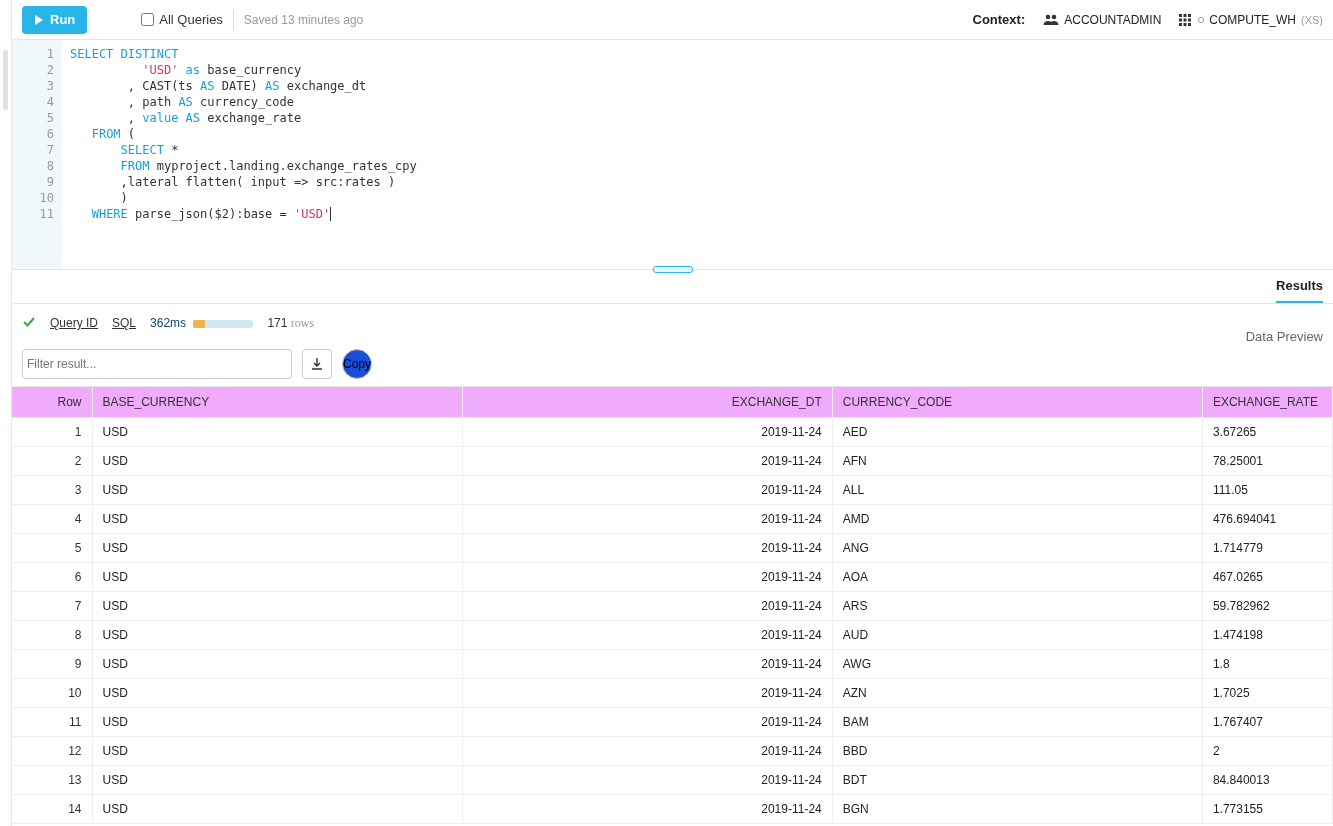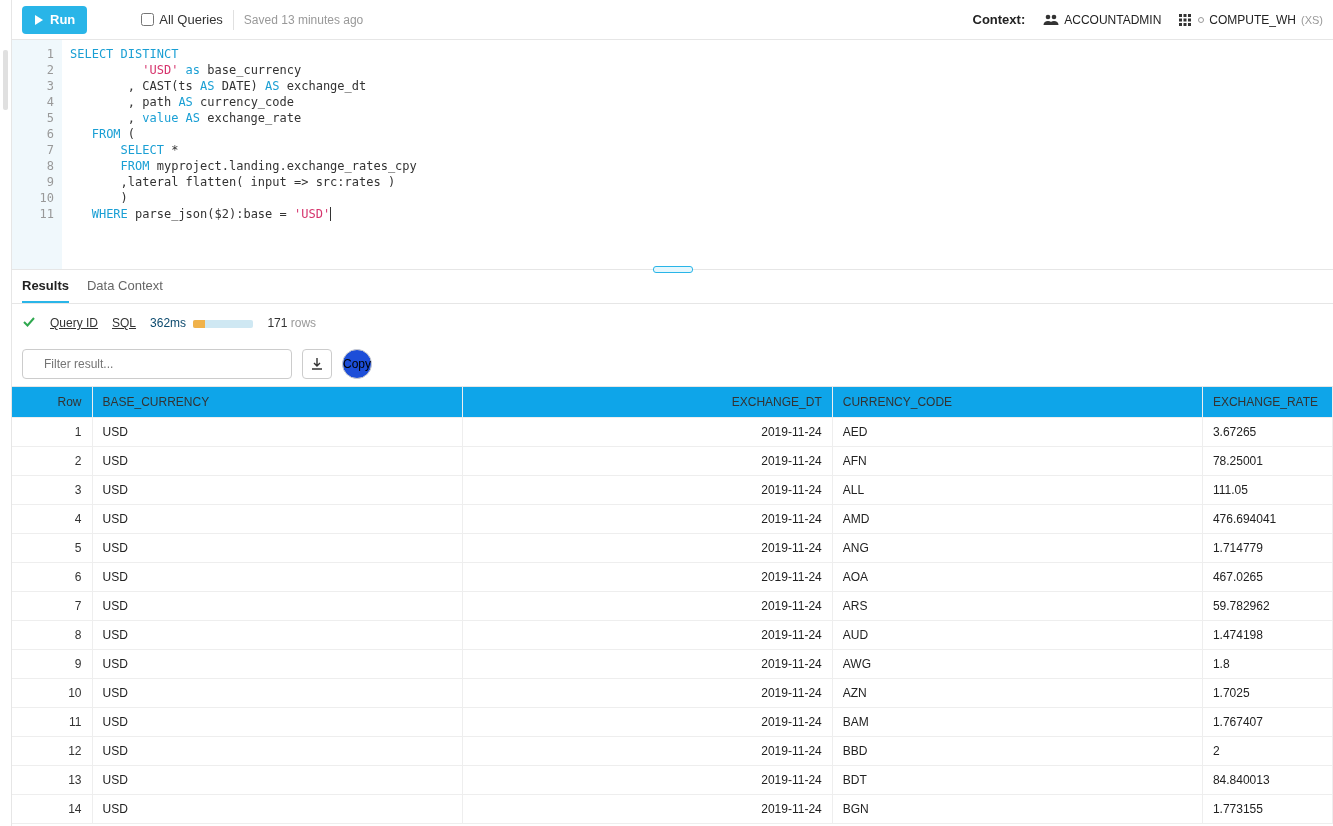--- a/index.html
+++ b/index.html
@@ -25,45 +25,45 @@
 
 
 .editor { display: flex; height: 230px; border-bottom: 1px solid #e6e6e6; position: relative; background: #fff; }
 .gutter { width: 50px; background: #f0f8fc; text-align: right; padding: 6px 8px 0 0; font-family: "Menlo", "Consolas", monospace; font-size: 12px; color: #999; line-height: 16px; }
 .code { flex: 1; padding: 6px 0 0 8px; font-family: "Menlo", "Consolas", monospace; font-size: 12px; line-height: 16px; white-space: pre; color: #333; }
 .kw { color: #1a9fd4; }
 .str { color: #d6336c; }
 .resize-handle { position: absolute; bottom: -4px; left: 50%; transform: translateX(-50%); width: 40px; height: 7px; border: 1px solid #29b5e8; border-radius: 3px; background: #e6f7fd; }
 
 
-.tabs { height: 34px; border-bottom: 1px solid #e6e6e6; display: flex; align-items: flex-end; padding: 0 10px; gap: 18px; }
+.tabs { height: 34px; border-bottom: 1px solid #e6e6e6; display: flex; align-items: flex-end; padding: 0 10px; gap: 18px; flex-direction: column; }
 .tab { padding: 8px 0; font-size: 13px; color: #666; cursor: pointer; border-bottom: 2px solid transparent; }
 .tab.active { color: #222; font-weight: 600; border-bottom-color: #29b5e8; }
 
 
 .status-row { height: 38px; display: flex; align-items: center; padding: 0 10px; gap: 14px; font-size: 12px; color: #333; }
 .check-icon { color: #2fa84f; }
 .link-u { text-decoration: underline; cursor: pointer; }
 .timing { color: #0c4a6e; }
 .bar { width: 60px; height: 8px; background: #cfe8f3; border-radius: 2px; display: inline-block; position: relative; margin-left: 4px; vertical-align: middle; }
 .bar::before { content: ""; position: absolute; left: 0; top: 0; height: 100%; width: 20%; background: #f0b24a; border-radius: 2px 0 0 2px; }
 .rows-ct { color: #333; }
-.rows-ct .muted { color: #999; }
+.rows-ct .muted { color: #999; font-family: Liberation Serif, serif; }
 
 
 .controls-row { height: 44px; display: flex; align-items: center; padding: 0 10px; gap: 10px; }
-.filter-input { width: 270px; height: 30px; border: 1px solid #ccc; border-radius: 4px; padding: 0 21px; font-size: 12px; color: #333; }
+.filter-input { width: 270px; height: 30px; border: 1px solid #ccc; border-radius: 4px; padding: 0 4px; font-size: 12px; color: #333; }
 .icon-btn { width: 30px; height: 30px; border: 1px solid #ccc; border-radius: 4px; background: #fff; display: inline-flex; align-items: center; justify-content: center; cursor: pointer; }
 .copy-btn { height: 30px; border: 1px solid #ccc; border-radius: 15px; background: #1d4ed8; padding: 0 0; font-size: 12px; cursor: pointer; }
 
 
 .grid { flex: 1; overflow: auto; border-top: 1px solid #e6e6e6; }
 table { border-collapse: collapse; width: 100%; table-layout: fixed; }
 th, td { border-bottom: 1px solid #eee; border-right: 1px solid #eee; padding: 7px 10px; font-size: 12px; text-align: left; overflow: hidden; text-overflow: ellipsis; white-space: nowrap; }
-thead th { background: #0ea5e9; color: #333; font-weight: 400; height: 30px; position: sticky; top: 0; }
+thead th { background: #f0abfc; color: #333; font-weight: 400; height: 30px; position: sticky; top: 0; }
 .col-row { width: 80px; text-align: right; }
 .col-base { width: 370px; }
 .col-dt { width: 370px; text-align: right; }
 .col-code { width: 370px; }
 .col-rate { width: 130px; }
 td.col-row { text-align: right; color: #333; }
 td.col-dt { text-align: right; }
 </style>
 </head>
 <body>
@@ -143,21 +143,21 @@
        <span class="kw">SELECT</span><span> *</span>
        <span class="kw">FROM</span><span> myproject.landing.exchange_rates_cpy</span>
        <span>,lateral flatten( input =&gt; src:rates )</span>
        <span>)</span>
    <span class="kw">WHERE</span><span> parse_json($2):base = </span><span class="str">'USD'</span><span style="border-left:1px solid #333;"></span></div>
       <div class="resize-handle"></div>
     </div>
 
     <div class="tabs">
       <div class="tab active">Results</div>
-      <div class="tab">Data Context</div>
+      <div class="tab">Data Preview</div>
     </div>
 
     <div class="status-row">
       <span class="check-icon">
         <svg width="14" height="14" viewBox="0 0 14 14" fill="none" stroke="#2fa84f" stroke-width="2">
             <polyline points="2,7 5.5,10.5 12,3"></polyline>
           </svg>
       </span>
       <span class="link-u">Query ID</span>
       <span class="link-u">SQL</span>

